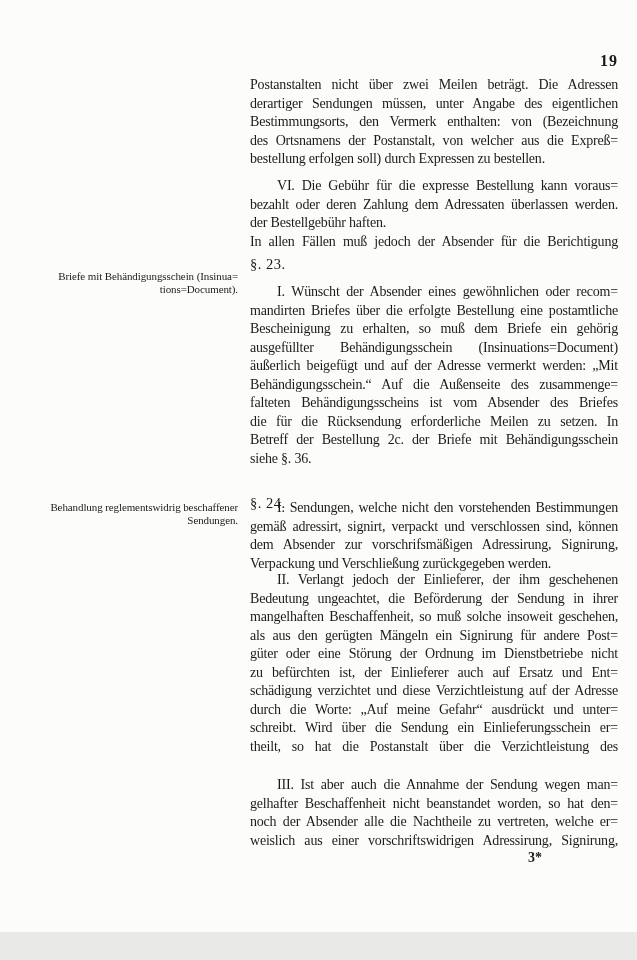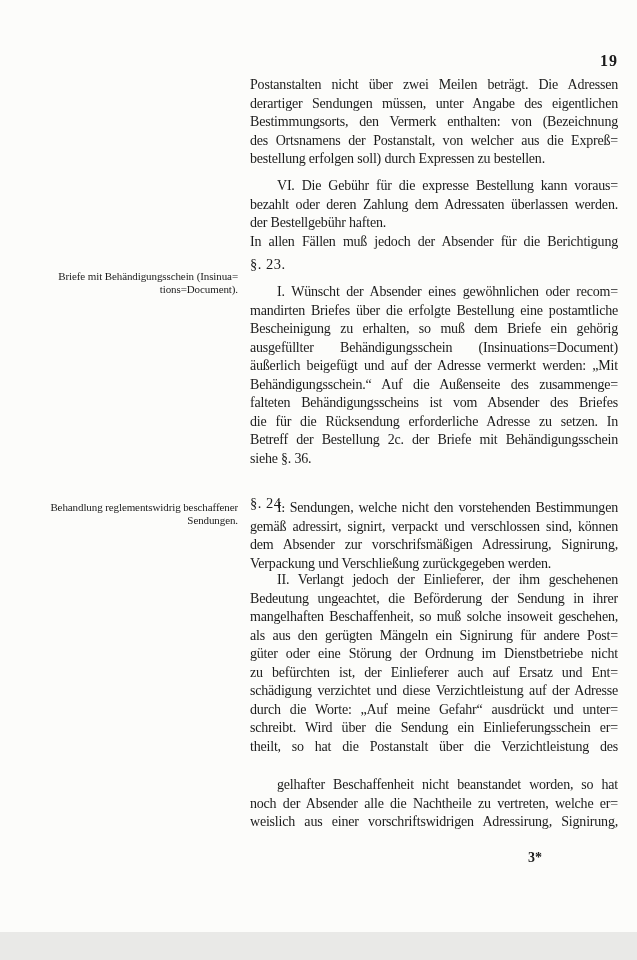--- a/index.html
+++ b/index.html
@@ -104,21 +104,21 @@
     </div>
 
   <div class="block indent" style="top:283px">
       <div class="tline">I. Wünscht der Absender eines gewöhnlichen oder recom=</div>
       <div class="tline">mandirten Briefes über die erfolgte Bestellung eine postamtliche</div>
       <div class="tline">Bescheinigung zu erhalten, so muß dem Briefe ein gehörig</div>
       <div class="tline">ausgefüllter  Behändigungsschein  (Insinuations=Document)</div>
       <div class="tline">äußerlich beigefügt und auf der Adresse vermerkt werden: „Mit</div>
       <div class="tline">Behändigungsschein.“  Auf die Außenseite des zusammenge=</div>
       <div class="tline">falteten Behändigungsscheins ist vom Absender des Briefes</div>
-      <div class="tline">die für die Rücksendung erforderliche Adresse zu setzen.  In</div>
+      <div class="tline">die für die Rücksendung erforderliche Meilen zu setzen.  In</div>
       <div class="tline">Betreff der Bestellung 2c. der Briefe mit Behändigungsschein</div>
       <div class="tline last">siehe §. 36.</div>
     </div>
 
   <div class="heading" style="top:495px">§. 24.</div>
 
   <div class="margin-note" style="top:501px">
       <div class="nline">Behandlung reglementswidrig beschaffener</div>
       <div class="nline last">Sendungen.</div>
     </div>
@@ -137,20 +137,21 @@
       <div class="tline">als aus den gerügten Mängeln ein Signirung für andere Post=</div>
       <div class="tline">güter oder eine Störung der Ordnung im Dienstbetriebe nicht</div>
       <div class="tline">zu befürchten ist, der Einlieferer auch auf Ersatz und Ent=</div>
       <div class="tline">schädigung verzichtet und diese Verzichtleistung auf der Adresse</div>
       <div class="tline">durch die Worte: „Auf meine Gefahr“ ausdrückt und unter=</div>
       <div class="tline">schreibt.  Wird über die Sendung ein Einlieferungsschein er=</div>
       <div class="tline">theilt, so hat die Postanstalt über die Verzichtleistung des</div>
     </div>
 
   <div class="block indent" style="top:776px">
+      <div class="tline">III. Ist aber auch die Annahme der Sendung wegen man=</div>
       <div class="tline">gelhafter Beschaffenheit nicht beanstandet worden, so hat den=</div>
       <div class="tline">noch der Absender alle die Nachtheile zu vertreten, welche er=</div>
       <div class="tline">weislich aus einer vorschriftswidrigen Adressirung, Signirung,</div>
     </div>
 
   <div class="sig">3*</div>
 
 </div>
 
 </body></html>

